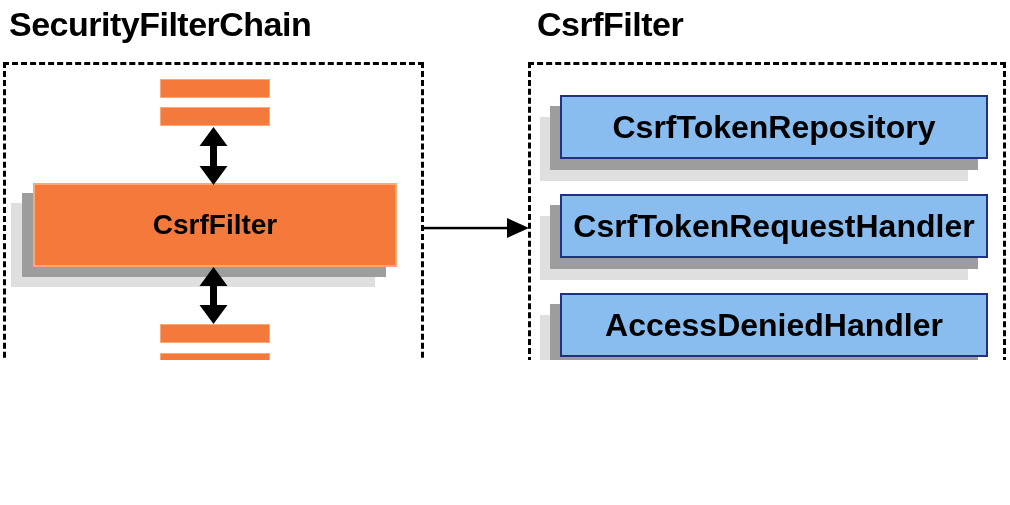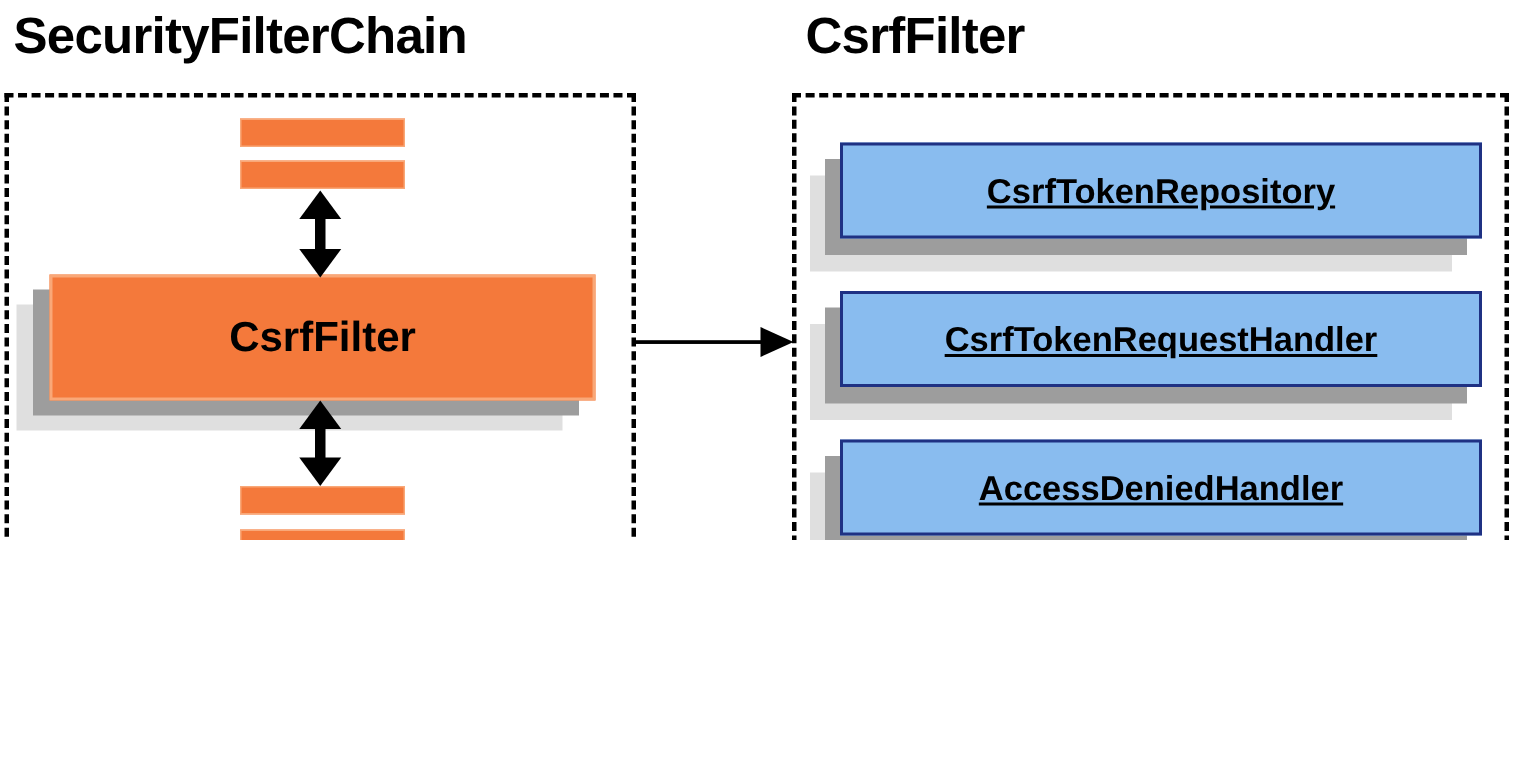--- a/index.html
+++ b/index.html
@@ -62,22 +62,21 @@
     color: #000000;
   }
   .orange-box {
     background: var(--orange-fill, #F4793B);
     border: 2px solid var(--orange-border, #F9A878);
     font-size: 28px;
   }
   .blue-box {
     background: var(--blue-fill, #89BCEF);
     border: 2px solid var(--blue-border, #1F3183);
-    font-size: 23px;
-    text-decoration: underline;
+    font-size: 32px;
   }
 
   .big-stack { left: 33px; top: 183px; width: 364px; height: 84px; }
   .big-stack .shadow.dark  { left: -11px; top: 10px; }
   .big-stack .shadow.light { left: -22px; top: 20px; }
 
   .comp-stack { left: 560px; width: 428px; height: 64px; }
   .comp-stack .shadow.dark  { left: -10px; top: 11px; }
   .comp-stack .shadow.light { left: -20px; top: 22px; }
   .comp-stack.c0 { top: 95px; }

